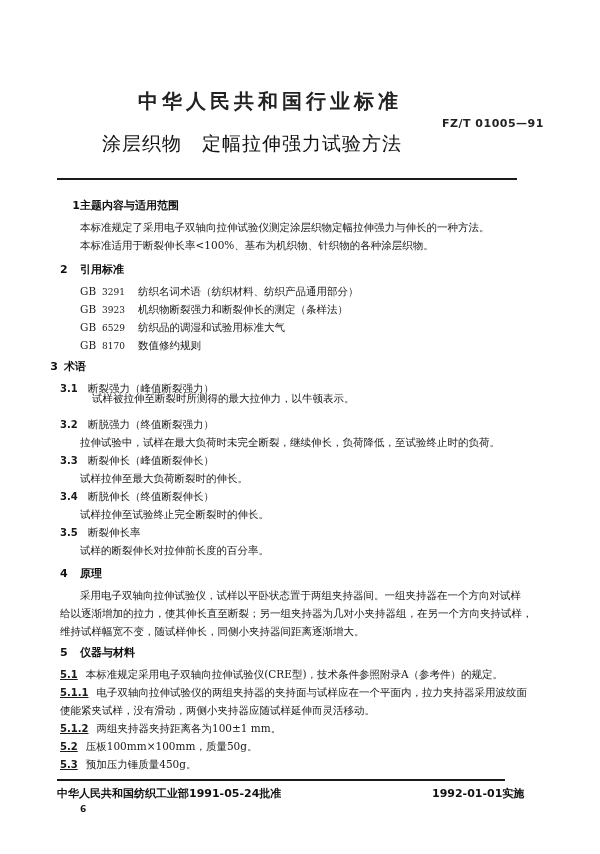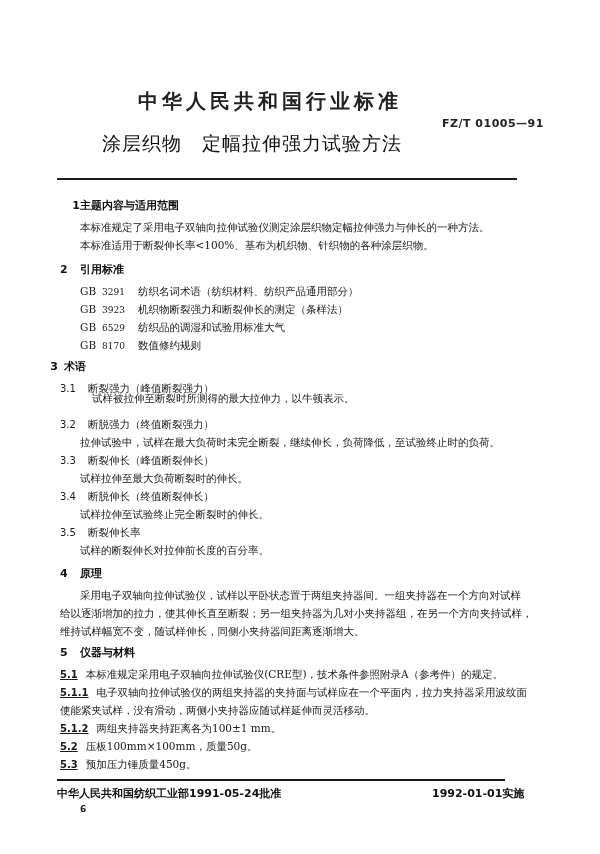--- a/index.html
+++ b/index.html
@@ -8,21 +8,21 @@
   .std-org { left:138px; top:88px; font-family:"DejaVu Sans", sans-serif; font-weight:bold; font-size:20px; letter-spacing:4px; color:#222;text-align:center; }
   .std-code { left:442px; top:117px; font-family:"DejaVu Sans", sans-serif; font-weight:bold; font-size:11px; color:#222; letter-spacing:0.5px; }
   .doc-title { left:102px; top:131px; font-family:"DejaVu Sans", sans-serif; font-size:19px; color:#111; letter-spacing:1px; }
   .rule { height:2px; background:#1a1a1a; left:57px; width:460px; }
   .h1 { font-family:"DejaVu Sans", sans-serif; font-weight:bold; font-size:11px; color:#111; }
   .h1 .num { display:inline-block; width:20px; }
   .p { font-size:10.5px; color:#1a1a1a; white-space:nowrap; }
   .ref { font-size:10.5px; white-space:nowrap; }
   .ref .gb { display:inline-block; width:22px; font-family:"DejaVu Serif", serif; }
   .ref .no { display:inline-block; width:36px; font-size:9px; }
-  .term .num { display:inline-block; width:28px; font-family:"DejaVu Sans", sans-serif; font-weight:normal; font-size:10px; }
+  .term .num { display:inline-block; width:28px; font-family:"DejaVu Sans", sans-serif; font-weight:bold; font-size:10px; }
   .term { font-size:10.5px; white-space:nowrap; }
   .cl .num { font-family:"DejaVu Sans", sans-serif; font-weight:bold; font-size:10px; margin-right:8px;text-decoration:underline; }
   .cl { font-size:10.5px; white-space:nowrap; }
   .footer { font-family:"DejaVu Sans", sans-serif; font-weight:bold; font-size:11px; color:#111; }
   .pageno { font-size:9px; font-weight:bold; font-family:"DejaVu Sans", sans-serif; }
 </style>
 </head>
 <body>
 
 <div class="abs std-org">中华人民共和国行业标准</div>

